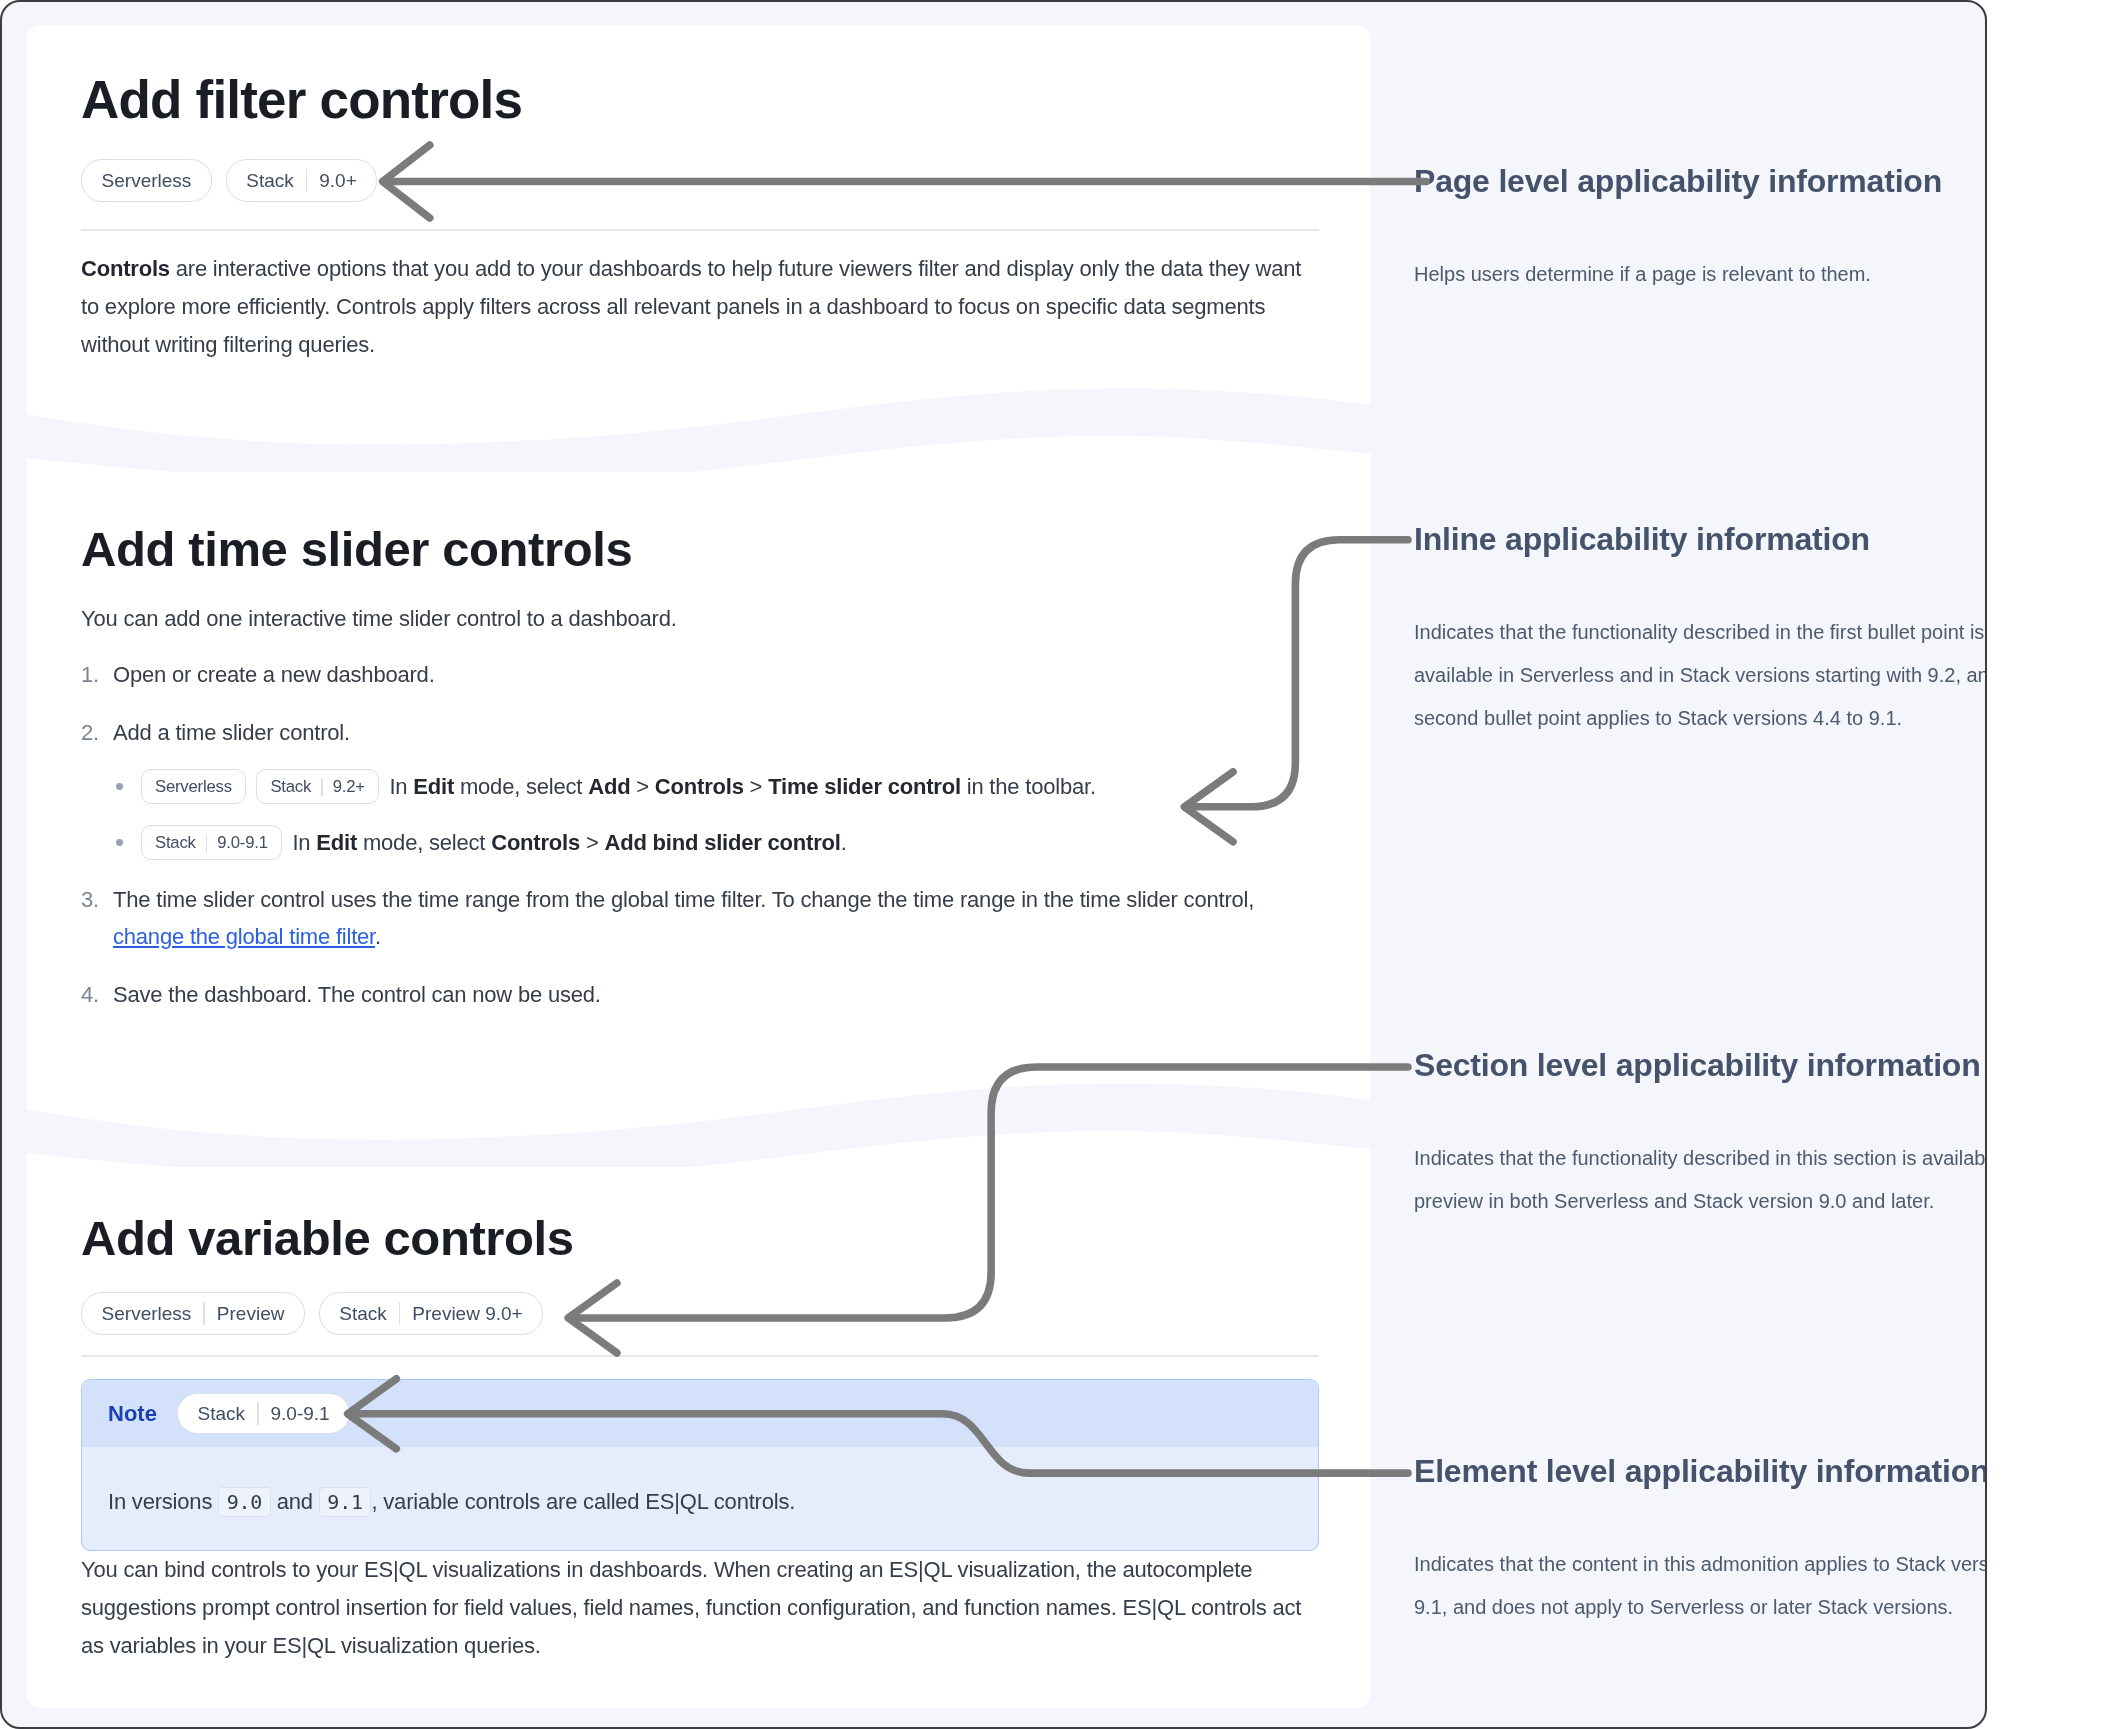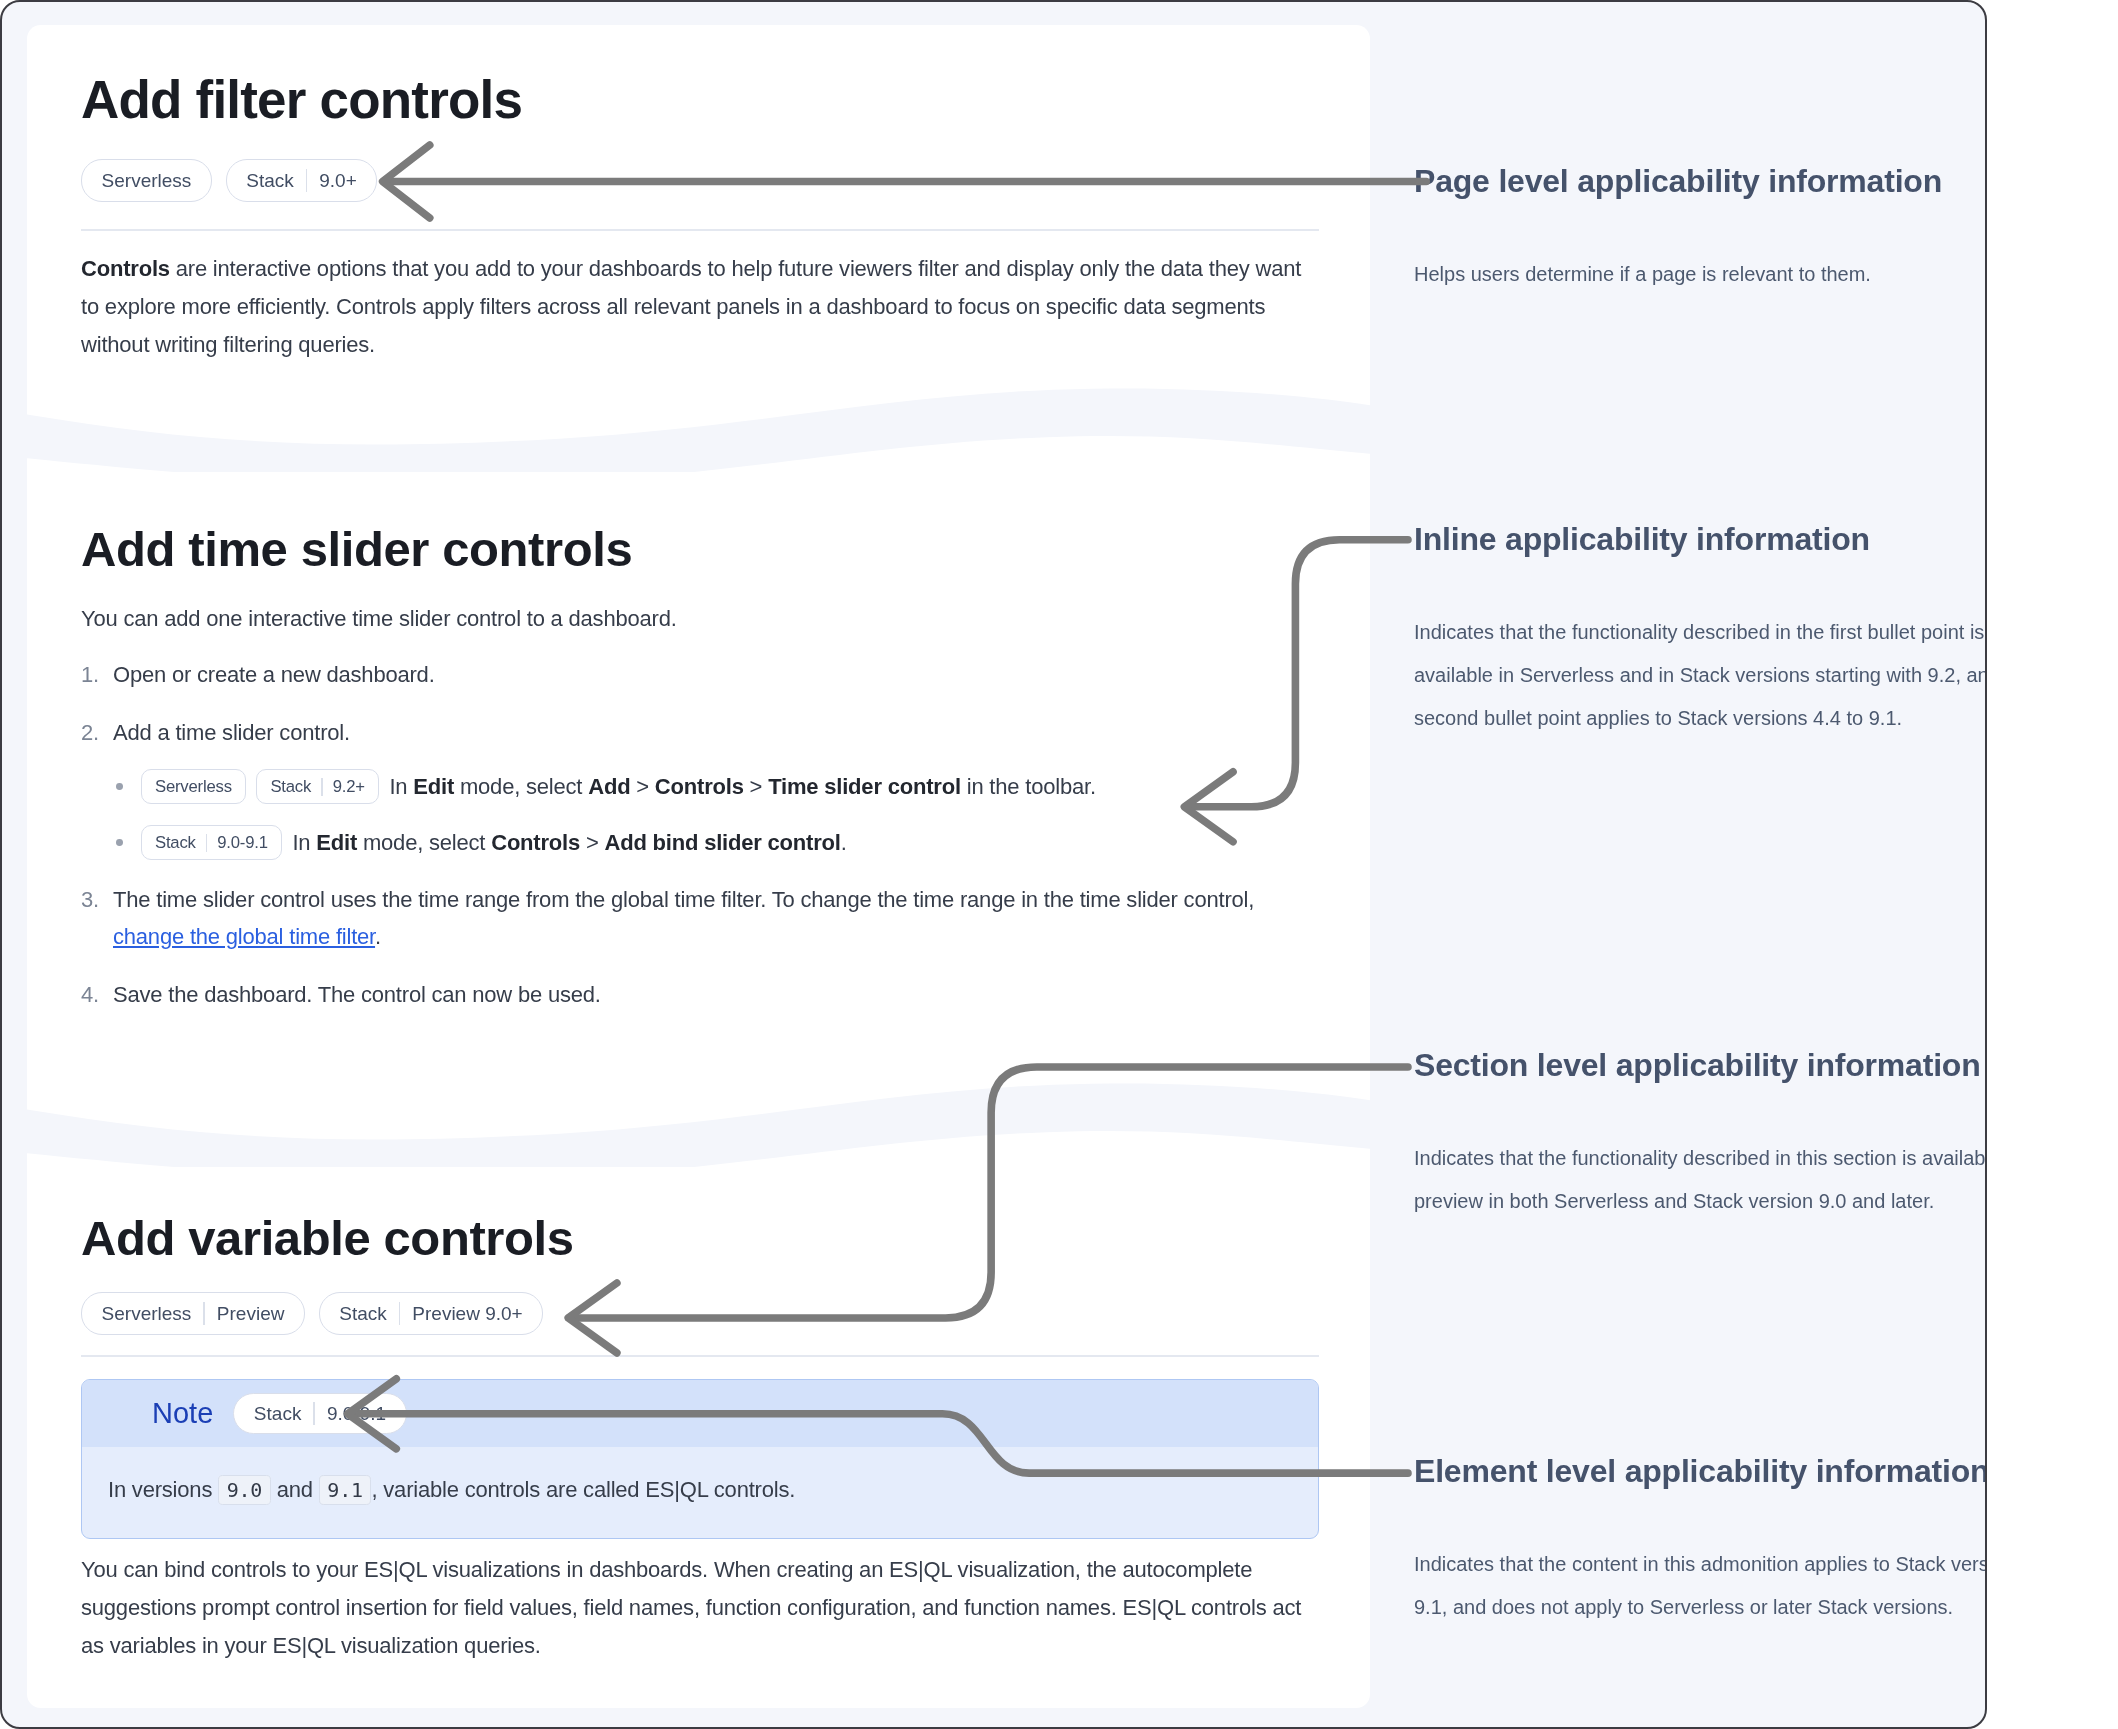--- a/index.html
+++ b/index.html
@@ -35,22 +35,22 @@
   
   .step{left:79px;width:1248px;display:flex;align-items:flex-start;font-size:22px;line-height:37px;letter-spacing:-0.2px;}
   .step .num{width:32px;flex:0 0 32px;color:#7b8494;}
   .step .li-text{flex:1;color:#363d4a;}
   .bullet-row{left:114px;width:1187px;display:flex;align-items:center;gap:10.6px;font-size:22px;letter-spacing:-0.2px;color:#363d4a;}
   .bullet-row .dot{width:6.8px;height:6.8px;border-radius:50%;background:#9aa1ae;flex:0 0 6.8px;margin-right:7.6px;}
   .bullet-row .li-text{white-space:nowrap;}
   
   .note{left:79px;width:1238px;border:1.5px solid #aec7f3;border-radius:9px;overflow:hidden;background:var(--note-body,#e5edfc);}
   .note-head{display:flex;align-items:center;gap:20px;height:67px;background:var(--note-head,#d3e1fa);padding:0 26px;}
-  .note-title{font-size:29px;font-weight:400;color:var(--note-title,#1b3fb5);margin-left:44px;}
-  .note-body{padding:30px 26px 35px 26px;font-size:22px;color:#363d4a;letter-spacing:-0.2px;}
+  .note-title{font-size:22px;font-weight:700;color:var(--note-title,#1b3fb5);}
+  .note-body{padding:42px 26px 35px 26px;font-size:22px;color:#363d4a;letter-spacing:-0.2px;}
   .code{font-family:"DejaVu Sans Mono","Liberation Mono",monospace;font-size:20px;background:#eef2f9;border:0.8px solid #d8dfec;border-radius:4.6px;padding:2.3px 7.6px;color:#333a47;}
   
   .ann-title{left:1412px;width:685px;font-size:32px;font-weight:700;color:#45526b;letter-spacing:-0.2px;}
   .ann-body{left:1412px;width:669px;font-size:20px;line-height:43px;color:#4c596f;margin-top:32px;}
   #arrows{position:absolute;left:0;top:0;z-index:5;pointer-events:none;}
 </style>
 </head>
 <body>
 
 <div id="page" style="--page-bg: #f4f6fb; --link: #2a5fe0; --note-title: #1b3fb5; --note-head: #d3e1fa; --note-body: #e5edfc;">

